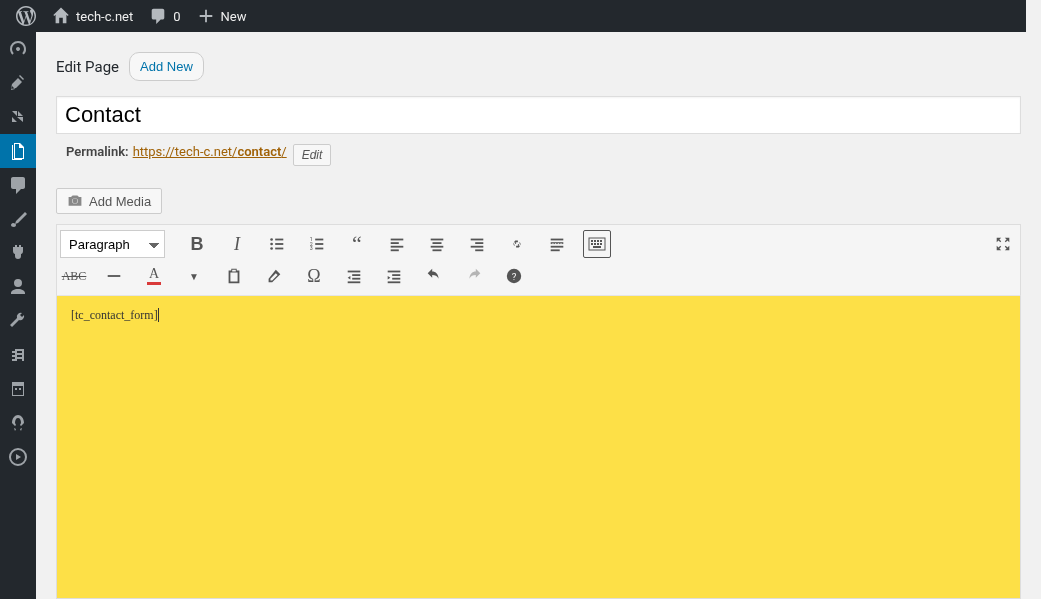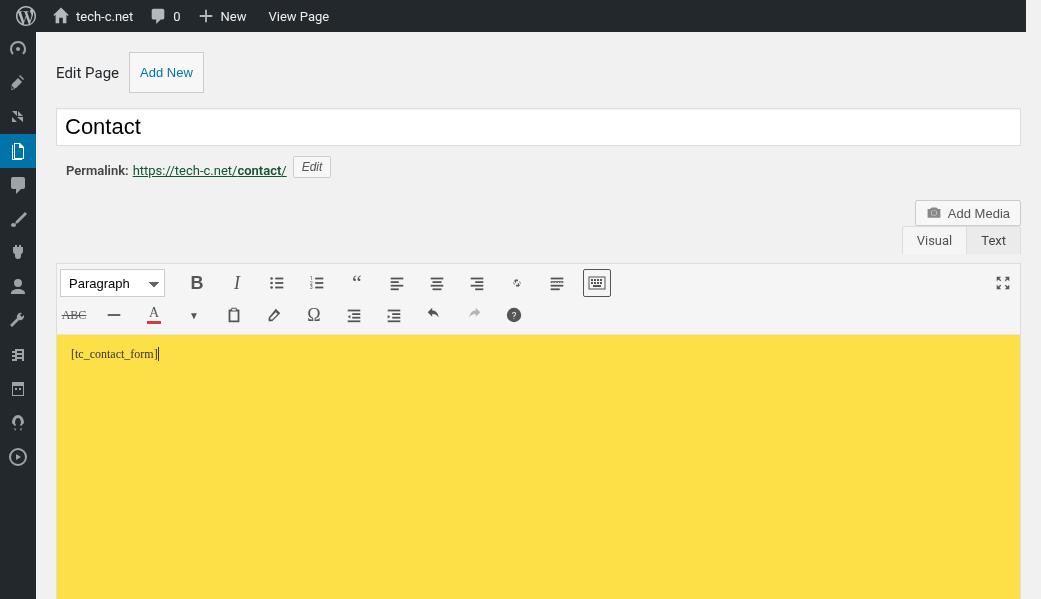--- a/index.html
+++ b/index.html
@@ -16,32 +16,32 @@
 .sidebar-item { width: 36px; height: 34px; display: flex; align-items: center; justify-content: center; cursor: pointer; }
 .sidebar-item svg { fill: #9ea3a8; }
 .sidebar-item.active { background: #0073aa; position: relative; }
 .sidebar-item.active svg { fill: #fff; }
 .sidebar-item.active::after { content: ""; position: absolute; right: -8px; top: 50%; margin-top: -8px; border: 8px solid transparent; border-right-color: #f1f1f1; }
 
 
 .main { position: absolute; top: 32px; left: 36px; right: 0; bottom: 0; padding: 10px 20px; overflow: auto; }
 .page-header { display: flex; align-items: center; margin: 10px 0 15px 0; }
 .page-title { font-size: 15px; font-weight: 400; color: #23282d; margin-right: 10px; }
-.btn-addnew { border: 1px solid #ccc; background: #f7f7f7; color: #0073aa; padding: 12px 10px; font-size: 13px; border-radius: 0; cursor: pointer; }
+.btn-addnew { border: 1px solid #ccc; background: #f7f7f7; color: #0073aa; padding: 6px 10px; font-size: 13px; border-radius: 10px; cursor: pointer; }
 
 .title-input { width: 100%; background: #fff; border: 1px solid #ddd; box-shadow: inset 0 1px 2px rgba(0,0,0,.05); padding: 3px 8px; font-size: 22px; height: 38px; outline: none; margin-bottom: 6px; }
 
-.permalink-row { display: flex; align-items: flex-end; font-size: 13px; color: #666; padding: 4px 10px; }
+.permalink-row { display: flex; align-items: flex-start; font-size: 13px; color: #666; padding: 4px 10px; }
 .permalink-row .lbl { font-weight: 600; margin-right: 4px; color: #444; }
-.permalink-row a { color: #14532d; text-decoration: underline; }
+.permalink-row a { color: #a16207; text-decoration: underline; }
 .permalink-row a .slug { font-weight: 600; }
 .btn-small { border: 1px solid #ccc; background: #f7f7f7; color: #555; padding: 0 8px; font-size: 12px; border-radius: 2px; cursor: pointer; margin-left: 6px; height: 22px; font-style: italic; }
 
 .editor-box { margin-top: 18px; }
-.media-tabs-row { display: flex; justify-content: space-between; align-items: flex-end; flex-direction: column; }
+.media-tabs-row { display: flex; justify-content: space-between; align-items: flex-end; }
 .btn-media { border: 1px solid #ccc; background: #f7f7f7; color: #555; padding: 4px 10px; font-size: 13px; border-radius: 2px; cursor: pointer; display: flex; align-items: center; gap: 6px; }
 .btn-media svg { fill: #888; }
 .editor-tabs { display: flex; border: 1px solid #ddd; border-bottom: none; background: #ebebeb; border-radius: 3px 3px 0 0; overflow: hidden; margin-bottom: -1px; }
 .editor-tab { padding: 6px 14px; font-size: 13px; cursor: pointer; border-right: 1px solid #ddd; }
 .editor-tab:last-child { border-right: none; }
 .editor-tab.active { background: #f5f5f5; color: #555; }
 
 .toolbar-wrap { background: #f5f5f5; border: 1px solid #ddd; border-bottom: 1px solid #e5e5e5; padding: 3px; margin-top: 10px; }
 .toolbar-row { display: flex; align-items: center; gap: 12px; padding: 2px 0; position: relative; }
 .format-select { height: 28px; border: 1px solid #ccc; background: #fff; font-size: 13px; padding: 0 20px 0 8px; margin-right: 6px; cursor: pointer; appearance: none; background-image: linear-gradient(45deg, transparent 48%, #666 48%), linear-gradient(-45deg, transparent 48%, #666 48%); background-position: right 10px top 12px, right 5px top 12px; background-size: 5px 5px; background-repeat: no-repeat; width: 105px; }
@@ -76,23 +76,20 @@
         <path d="M5 2h10c1.1 0 2 .9 2 2v8c0 1.1-.9 2-2 2h-2l-5 5v-5H5c-1.1 0-2-.9-2-2V4c0-1.1.9-2 2-2z"></path>
       </svg>
     <span class="lbl">0</span>
   </div>
   <div class="adminbar-item">
     <svg width="18" height="18" viewBox="0 0 20 20">
         <path d="M17 9v2h-6v6H9v-6H3V9h6V3h2v6z"></path>
       </svg>
     <span class="lbl">New</span>
   </div>
-  <div class="adminbar-item">
-    <span class="lbl">View Page</span>
-  </div>
 </div>
 
 <div class="sidebar">
   <div class="sidebar-item">
     <svg width="20" height="20" viewBox="0 0 20 20">
         <path d="M10 2a8 8 0 00-8 8c0 2.2.9 4.2 2.3 5.7l1.4-1.4A6 6 0 014 10a6 6 0 0112 0 6 6 0 01-1.7 4.2l1.4 1.4A8 8 0 0010 2zm0 6a2 2 0 00-1.4.6L5 5l3.6 3.6A2 2 0 1010 8z"></path>
       </svg>
   </div>
   <div class="sidebar-item">
     <svg width="20" height="20" viewBox="0 0 20 20">
@@ -173,24 +170,20 @@
   </div>
 
   <div class="editor-box">
     <div class="media-tabs-row">
       <button class="btn-media">
         <svg width="16" height="16" viewBox="0 0 20 20">
             <path d="M10 7a3 3 0 110 6 3 3 0 010-6zm8-2v11H2V5h3l2-2h6l2 2h3zM10 6.5A3.5 3.5 0 1013.5 10 3.5 3.5 0 0010 6.5z"></path>
           </svg>
         <span>Add Media</span>
       </button>
-      <div class="editor-tabs">
-        <div class="editor-tab active">Visual</div>
-        <div class="editor-tab">Text</div>
-      </div>
     </div>
 
     <div class="toolbar-wrap">
       <div class="toolbar-row">
         <select class="format-select">
           <option>Paragraph</option>
         </select>
         <div class="tb-btn">
             <span class="glyph" style="font-weight:bold;font-family:sans-serif">B</span>
           </div>

